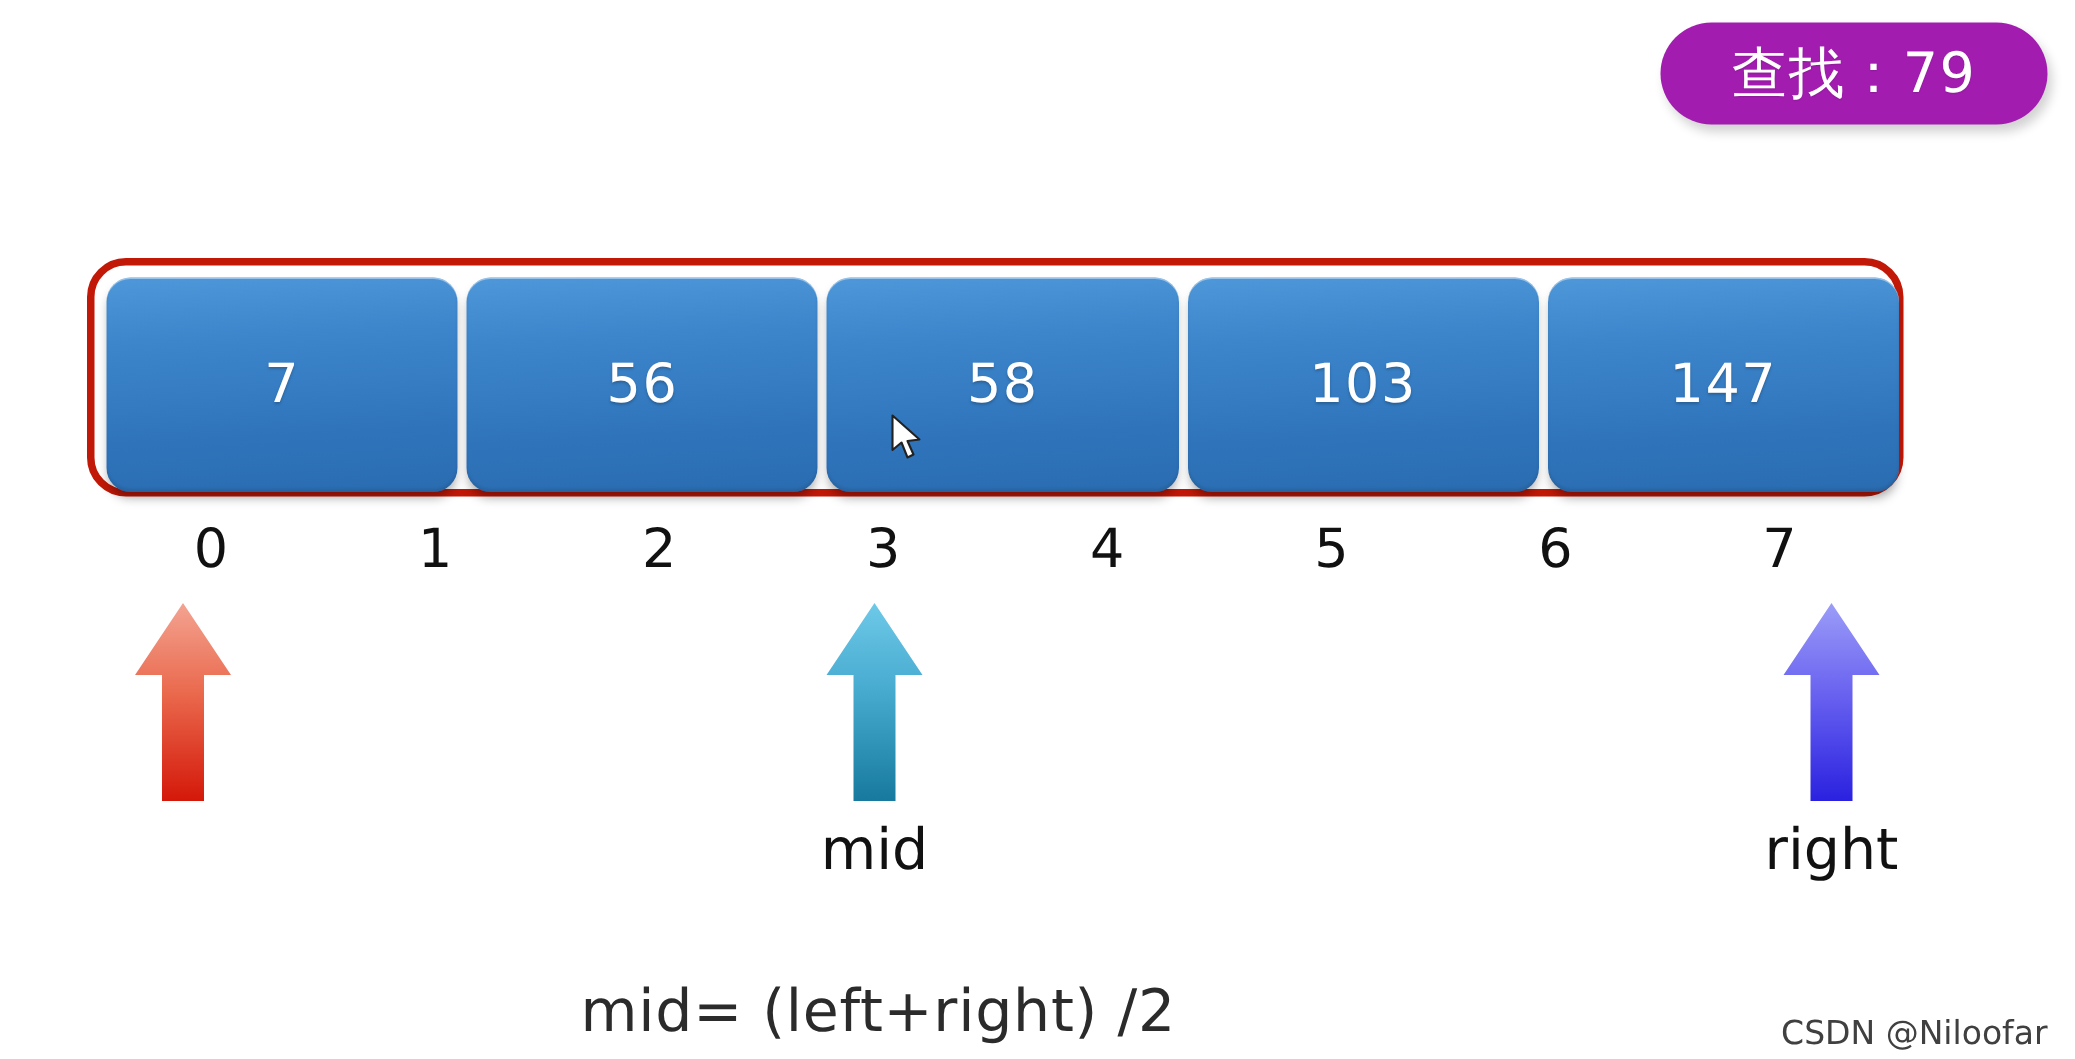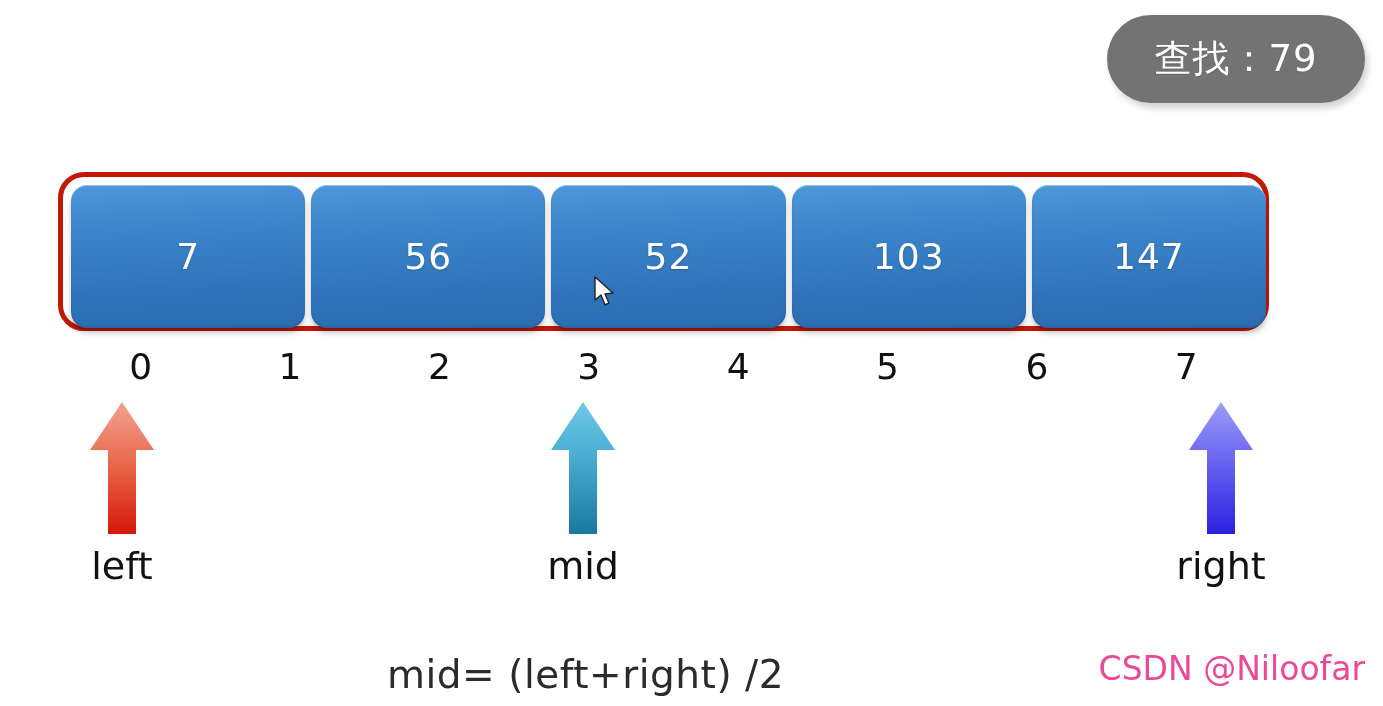--- a/index.html
+++ b/index.html
@@ -16,23 +16,23 @@
     font-family: "DejaVu Sans", "Liberation Sans", sans-serif;
     color: #1a1a1a;
   }
 
   
   #search-badge {
     position: absolute;
     left: 1107px;
     top: 15px;
     width: 258px;
-    height: 88px;
+    height: 68px;
     border-radius: 44px;
-    background: #737373;
+    background: #a21caf;
     box-shadow: 3px 5px 7px rgba(0,0,0,0.18);
     display: flex;
     align-items: center;
     justify-content: center;
   }
   #search-badge .badge-text {
     color: #ffffff;
     font-size: 37px;
     letter-spacing: 1px;
     white-space: nowrap;
@@ -122,23 +122,23 @@
     text-align: center;
     font-size: 39px;
     color: #2b2b2b;
     letter-spacing: 0.5px;
   }
 
   
   #watermark {
     position: absolute;
     right: 18px;
-    bottom: 18px;
-    font-size: 33px;
-    color: #ec4899;
+    bottom: 4px;
+    font-size: 22px;
+    color: #404040;
   }
 
   
   #mouse-cursor {
     position: absolute;
     left: 594px;
     top: 276px;
     width: 22px;
     height: 32px;
     pointer-events: none;
@@ -153,21 +153,21 @@
 
 <div id="array-container">
   <div id="array-boxes">
     <div class="array-cell">
       <span>7</span>
     </div>
     <div class="array-cell">
       <span>56</span>
     </div>
     <div class="array-cell">
-      <span>52</span>
+      <span>58</span>
     </div>
     <div class="array-cell">
       <span>103</span>
     </div>
     <div class="array-cell">
       <span>147</span>
     </div>
   </div>
 </div>
 
@@ -186,21 +186,20 @@
   <svg class="arrow-svg" width="66" height="136" viewBox="0 0 66 136">
     <defs>
       <linearGradient id="grad-left" x1="0" y1="0" x2="0" y2="1">
         <stop offset="0%" stop-color="#f3a391"></stop>
         <stop offset="45%" stop-color="#ea6a4e"></stop>
         <stop offset="100%" stop-color="#d41809"></stop>
       </linearGradient>
     </defs>
     <polygon points="33,2 65,50 47,50 47,134 19,134 19,50 1,50" fill="url(#grad-left)"></polygon>
   </svg>
-  <div class="pointer-label">left</div>
 </div>
 
 <div class="pointer" id="pointer-mid">
   <svg class="arrow-svg" width="66" height="136" viewBox="0 0 66 136">
     <defs>
       <linearGradient id="grad-mid" x1="0" y1="0" x2="0" y2="1">
         <stop offset="0%" stop-color="#6ec9e8"></stop>
         <stop offset="45%" stop-color="#46aacf"></stop>
         <stop offset="100%" stop-color="#17799e"></stop>
       </linearGradient>

